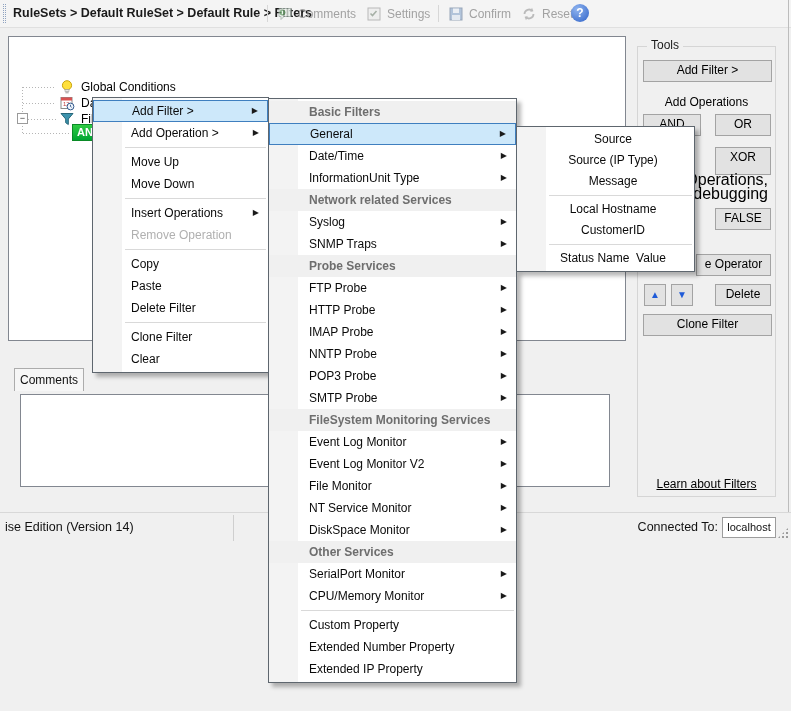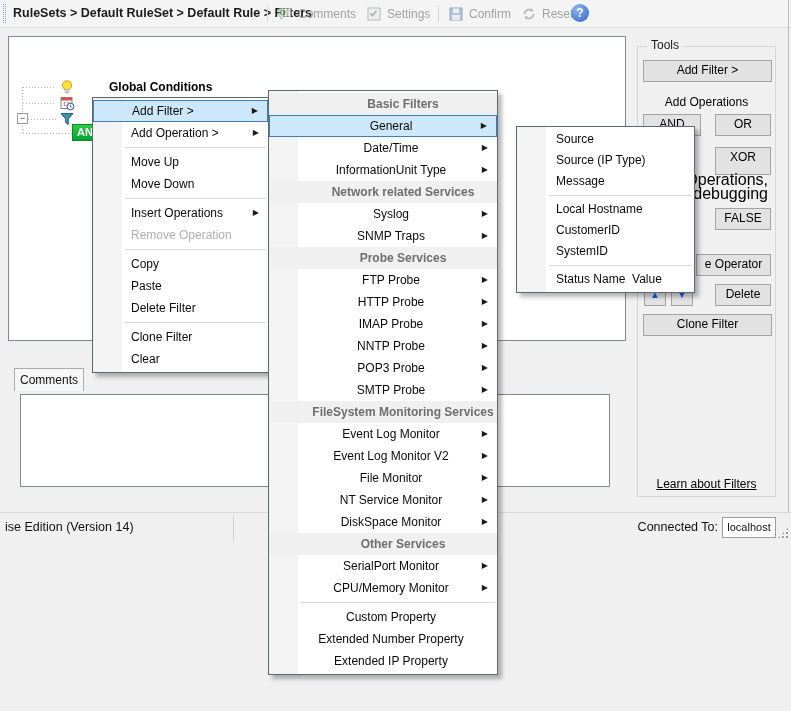--- a/index.html
+++ b/index.html
@@ -26,21 +26,21 @@
     color:#fff; font-weight:bold; font-size:12px; text-align:center; line-height:18px; }
   
   .treepanel { position:absolute; left:8px; top:36px; width:618px; height:305px;
     background:#fff; border:1px solid #828790; z-index:1; }
   .tv { position:absolute; left:13px; top:50px; height:46px; width:1px;
     background-image: linear-gradient(#b5b5b5 1px, transparent 1px); background-size:1px 3px; }
   .stub { position:absolute; height:1px;
     background-image: linear-gradient(90deg,#b5b5b5 1px, transparent 1px); background-size:3px 1px; }
   .trow { position:absolute; height:16px; line-height:16px; font-size:12px; color:#000; }
   .ticon { position:absolute; width:16px; height:16px; }
-  .tlabel { position:absolute; left:100px; white-space:nowrap;font-weight:bold; }
+  .tlabel { position:absolute; left:72px; white-space:nowrap; }
   .expander { position:absolute; left:8px; top:76px; width:11px; height:11px; background:#fff;
     border:1px solid #9a9a9a; font-size:9px; line-height:9px; text-align:center; color:#333; }
   .andbadge { position:absolute; left:63px; top:87px; padding:1px 4px 2px 4px;
     background:linear-gradient(#2fcb44,#00a531); border:1px solid #0a8a26;
     color:#fff; font-weight:bold; font-size:11px; }
   .caret { position:absolute; left:105px; top:88px; width:5px; height:15px; background:#2b7cd3; }
   
   .tools { position:absolute; left:637px; top:46px; width:139px; height:451px;
     border:1px solid #d5d5d5; z-index:1; }
   .tools-label { position:absolute; left:9px; top:-9px; background:#f0f0f0; padding:0 4px;
@@ -75,24 +75,24 @@
   .menu .gutter { position:absolute; left:0; top:0; bottom:0; width:29px; background:#f3f3f3; }
   .mi { position:relative; height:22px; line-height:22px; padding:0 24px 0 38px; font-size:12px; color:#0a0a0a; }
   .mi .lbl { white-space:pre; }
   .mi.dis { color:#b0b0b0; }
   .mi.hl { background:#cde8fa; border:1px solid #3f7fbf; line-height:20px; }
   .arr { position:absolute; right:9px; top:0; font-size:8px; color:#1a1a1a; }
   .mh { position:relative; height:22px; line-height:22px; padding-left:38px;
     font-weight:bold; color:#6e6e6e; background:#f0f0f0; font-size:12px; }
   .msep { height:1px; background:#d9d9d9; margin:3px 2px 3px 32px; }
   #menu1 { left:92px; top:97px; width:177px; z-index:30; }
-  #menu2 { left:268px; top:90px; width:230px; z-index:31;text-align:center; }
+  #menu2 { left:268px; top:98px; width:249px; z-index:31; }
   #menu2 .mi, #menu2 .mh { padding-left:40px; }
   #menu3 { left:516px; top:126px; width:179px; z-index:32; }
-  #menu3 .mi { height:21px; line-height:21px; padding-left:39px; }
+  #menu3 .mi { height:21px; line-height:21px; padding-left:39px;text-align:center; }
 </style>
 </head>
 <body>
 
 <div class="toolbar">
   <div class="grip"></div>
   <span class="crumb">RuleSets &gt; Default RuleSet &gt; Default Rule &gt; Filters</span>
   <div class="tsep" style="left:267px"></div>
   <div class="tbtn" style="left:277px">
     <svg width="16" height="16" viewBox="0 0 16 16">
@@ -254,16 +254,15 @@
 </div>
 
 <div class="menu" id="menu3">
   <div class="gutter"></div>
   <div class="mi"><span class="lbl">Source</span></div>
   <div class="mi"><span class="lbl">Source (IP Type)</span></div>
   <div class="mi"><span class="lbl">Message</span></div>
   <div class="msep"></div>
   <div class="mi"><span class="lbl">Local Hostname</span></div>
   <div class="mi"><span class="lbl">CustomerID</span></div>
-  <div class="mi"><span class="lbl">SystemID</span></div>
   <div class="msep"></div>
   <div class="mi"><span class="lbl">Status Name  Value</span></div>
 </div>
 
 </body></html>

